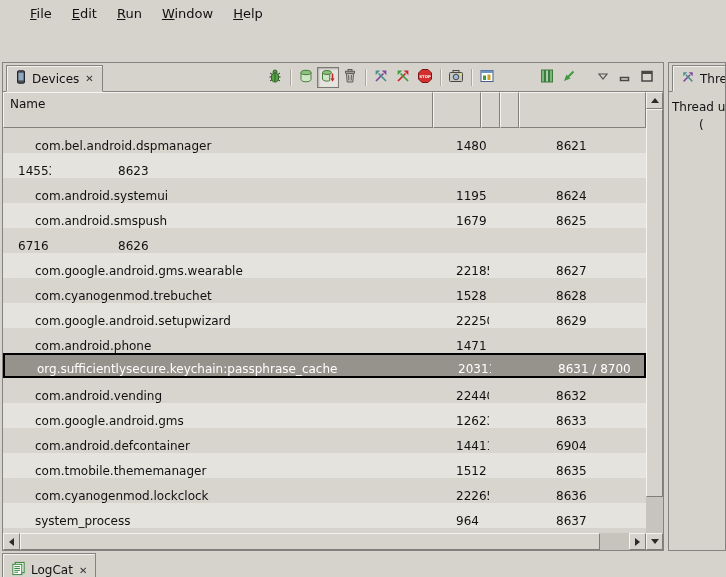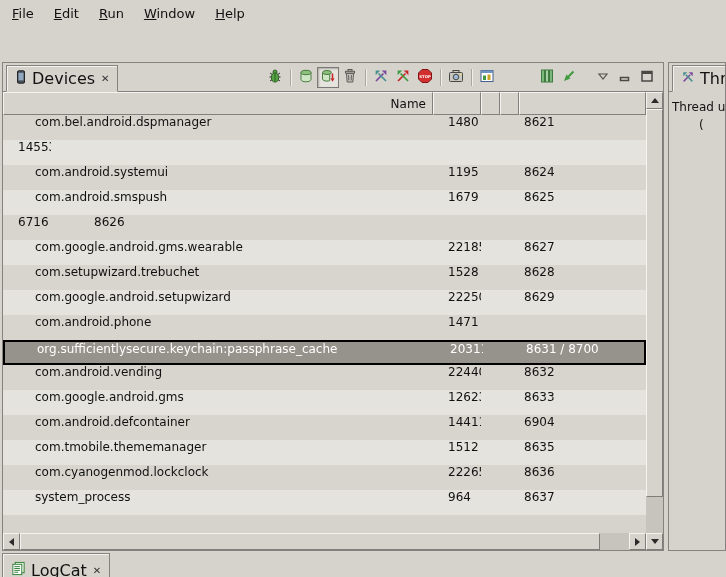--- a/index.html
+++ b/index.html
@@ -10,42 +10,42 @@
     font-family: "DejaVu Sans", "Liberation Sans", sans-serif;
     font-size: 12px;
     color: #111;
     overflow: hidden;
     cursor: default;
   }
 
   
   .menubar {
     position: absolute; top: 0; left: 0; width: 100%; height: 27px;
-    display: flex; align-items: center; padding-left: 2px;
+    display: flex; align-items: center; padding-left: 20px;
   }
   .menu-item { padding: 4px 10px; font-size: 13px; }
   .menu-item .mn { text-decoration: underline; }
 
   
   .view {
     position: absolute; background: #d6d3cd;
     border: 1px solid #85837f; overflow: hidden;
   }
   #devices-view { left: 2px; top: 62px; width: 662px; height: 489px; }
   #threads-view { left: 668px; top: 62px; width: 58px; height: 489px; }
 
   .tabbar { position: relative; height: 29px; border-bottom: 1px solid #85837f; }
   .tab {
     position: absolute; left: 3px; bottom: -1px; height: 27px;
     display: flex; align-items: center; gap: 5px; padding: 0 8px;
     background: #d6d3cd; border: 1px solid #85837f; border-bottom: 1px solid #d6d3cd;
     box-shadow: inset 1px 1px 0 #f2f1ee;
     white-space: nowrap;
   }
-  .tab-label { font-size: 16px; }
+  .tab-label { font-size: 12px; }
   .tab-close { font-size: 10px; color: #333; margin-left: 1px; }
 
   
   .view-toolbar {
     position: absolute; right: 5px; top: 4px;
     display: flex; align-items: center;
   }
   .tbtn {
     width: 22px; height: 21px; display: flex;
     align-items: center; justify-content: center;
@@ -55,33 +55,33 @@
     border: 1px solid #7b7975; background: #e6e4de;
     box-shadow: inset 1px 1px 2px rgba(0,0,0,.25);
   }
   .tsep { width: 1px; height: 17px; background: #aaa7a0; box-shadow: 1px 0 0 #f0efec; margin: 0 4px; }
   .tgap { width: 12px; }
   .tgap-wide { width: 38px; }
 
   
   .table-wrap { position: absolute; left: 0; top: 29px; right: 0; bottom: 0; }
   .table { position: absolute; left: 0; top: 0; right: 17px; bottom: 17px; overflow: hidden; }
-  .thead { display: flex; height: 23px; text-align: right; }
+  .thead { display: flex; height: 36px; }
   .th {
     background: #d6d3cd; padding: 4px 6px; overflow: hidden; white-space: nowrap;
     border-top: 1px solid #f4f3f0; border-left: 1px solid #f4f3f0;
     border-right: 1px solid #82807c; border-bottom: 1px solid #82807c;
   }
   .col-name { width: 430px; }
   .col-pid  { width: 48px; }
   .col-a    { width: 19px; }
   .col-b    { width: 19px; }
   .col-port { flex: 1; }
 
-  .row { display: flex; height: 25px; align-items: flex-start; }
+  .row { display: flex; height: 25px; align-items: flex-end; gap: 8px; }
   .row:nth-child(odd)  { background: #d8d5cf; }
   .row:nth-child(even) { background: #e5e3dd; }
   .cell { overflow: hidden; white-space: nowrap; }
   .cell.name { width: 430px; padding-left: 32px; }
   .cell.pid  { width: 48px;  padding-left: 15px; }
   .cell.a { width: 19px; } .cell.b { width: 19px; }
   .cell.port { flex: 1; padding-left: 5px; }
   .row.selected {
     background: #96938c; color: #fff;
     border: 2px solid #000;
@@ -306,20 +306,21 @@
     <div class="cell name">com.bel.android.dspmanager</div>
     <div class="cell pid">1480</div>
     <div class="cell a"></div>
     <div class="cell b"></div>
     <div class="cell port">8621</div>
   </div>
           <div class="row">
     <div class="cell pid">14553</div>
     <div class="cell a"></div>
     <div class="cell b"></div>
+    <div class="cell port">8623</div>
   </div>
           <div class="row">
     <div class="cell name">com.android.systemui</div>
     <div class="cell pid">1195</div>
     <div class="cell a"></div>
     <div class="cell b"></div>
     <div class="cell port">8624</div>
   </div>
           <div class="row">
     <div class="cell name">com.android.smspush</div>
@@ -335,21 +336,21 @@
     <div class="cell port">8626</div>
   </div>
           <div class="row">
     <div class="cell name">com.google.android.gms.wearable</div>
     <div class="cell pid">22185</div>
     <div class="cell a"></div>
     <div class="cell b"></div>
     <div class="cell port">8627</div>
   </div>
           <div class="row">
-    <div class="cell name">com.setupwizard.trebuchet</div>
+    <div class="cell name">com.cyanogenmod.trebuchet</div>
     <div class="cell pid">1528</div>
     <div class="cell a"></div>
     <div class="cell b"></div>
     <div class="cell port">8628</div>
   </div>
           <div class="row">
     <div class="cell name">com.google.android.setupwizard</div>
     <div class="cell pid">22250</div>
     <div class="cell a"></div>
     <div class="cell b"></div>

